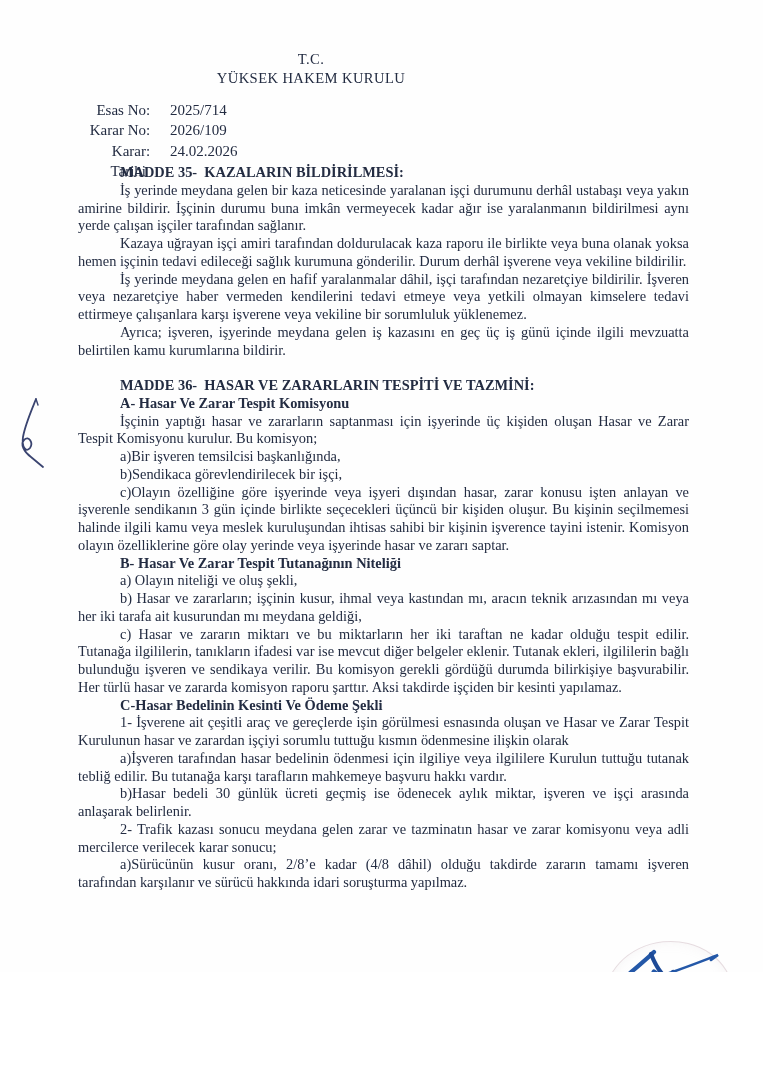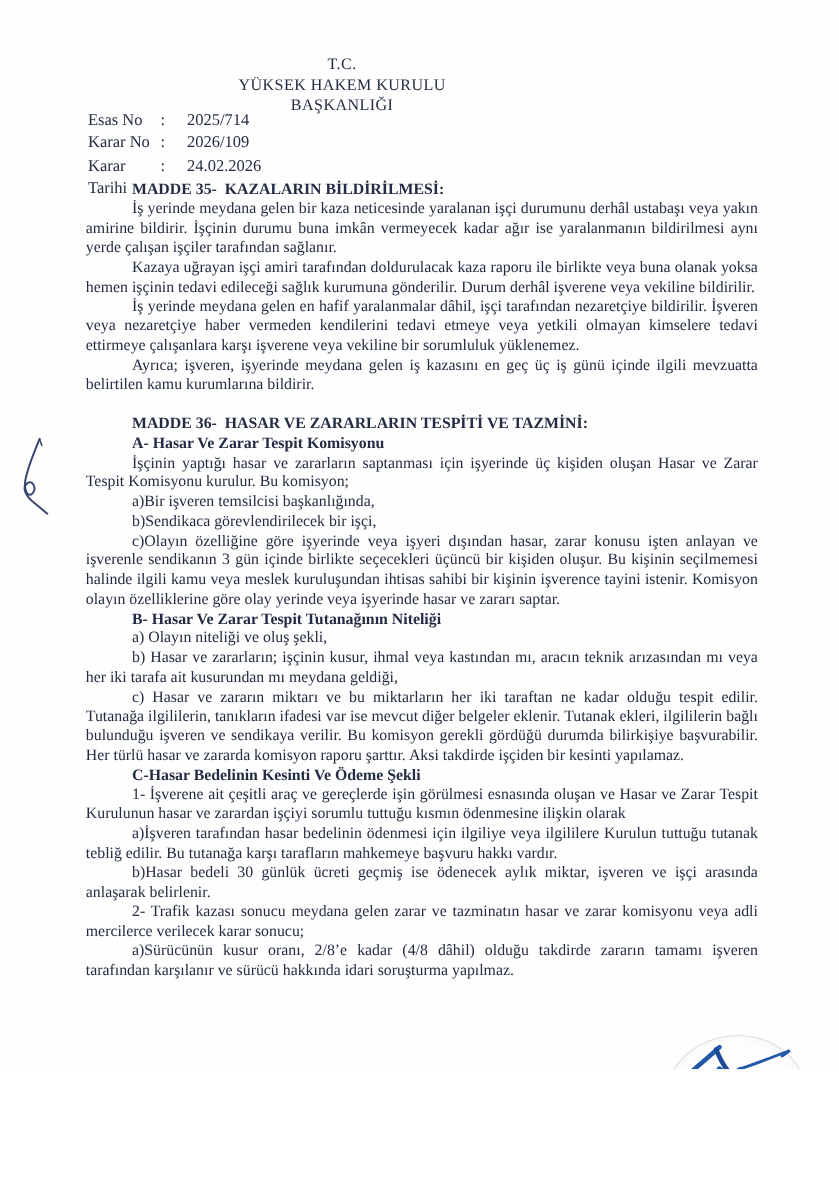--- a/index.html
+++ b/index.html
@@ -17,21 +17,21 @@
   
   .letterhead{
     position:absolute;top:50px;left:60px;width:502px;
     text-align:center;font-size:14.6px;line-height:18.5px;letter-spacing:.4px;
   }
   
   .case-info{
     position:absolute;top:100px;left:80px;font-size:15px;line-height:20.4px;
   }
   .ci-row{display:flex;}
-  .ci-label{width:66px;}
+  .ci-label{width:66px;text-align:right;}
   .ci-colon{width:24px;text-align:left;}
   .ci-value{}
   
   .doc-body{
     position:absolute;top:164px;left:78px;width:611px;
     font-size:14.4px;line-height:17.75px;text-align:justify;
     text-justify:inter-word;
   }
   .section + .section{margin-top:17.75px;}
   .doc-body p{margin:0;text-indent:42px;}
@@ -58,21 +58,20 @@
   svg{display:block;}
 </style>
 </head>
 <body>
 
 <div class="page">
 
   <div class="letterhead">
     <div>T.C.</div>
     <div>YÜKSEK HAKEM KURULU</div>
-    <div>BAŞKANLIĞI</div>
   </div>
 
   <div class="case-info">
       <div class="ci-row">
         <span class="ci-label">Esas No</span>
         <span class="ci-colon">:</span>
         <span class="ci-value">2025/714</span>
       </div>
       <div class="ci-row">
         <span class="ci-label">Karar No</span>

